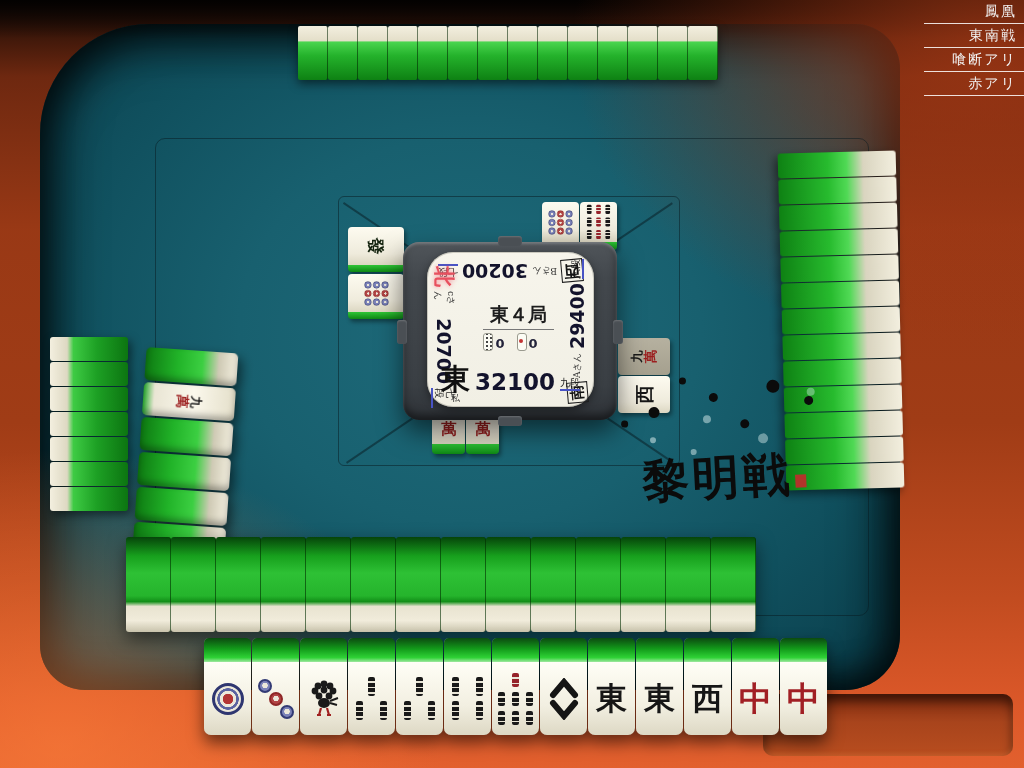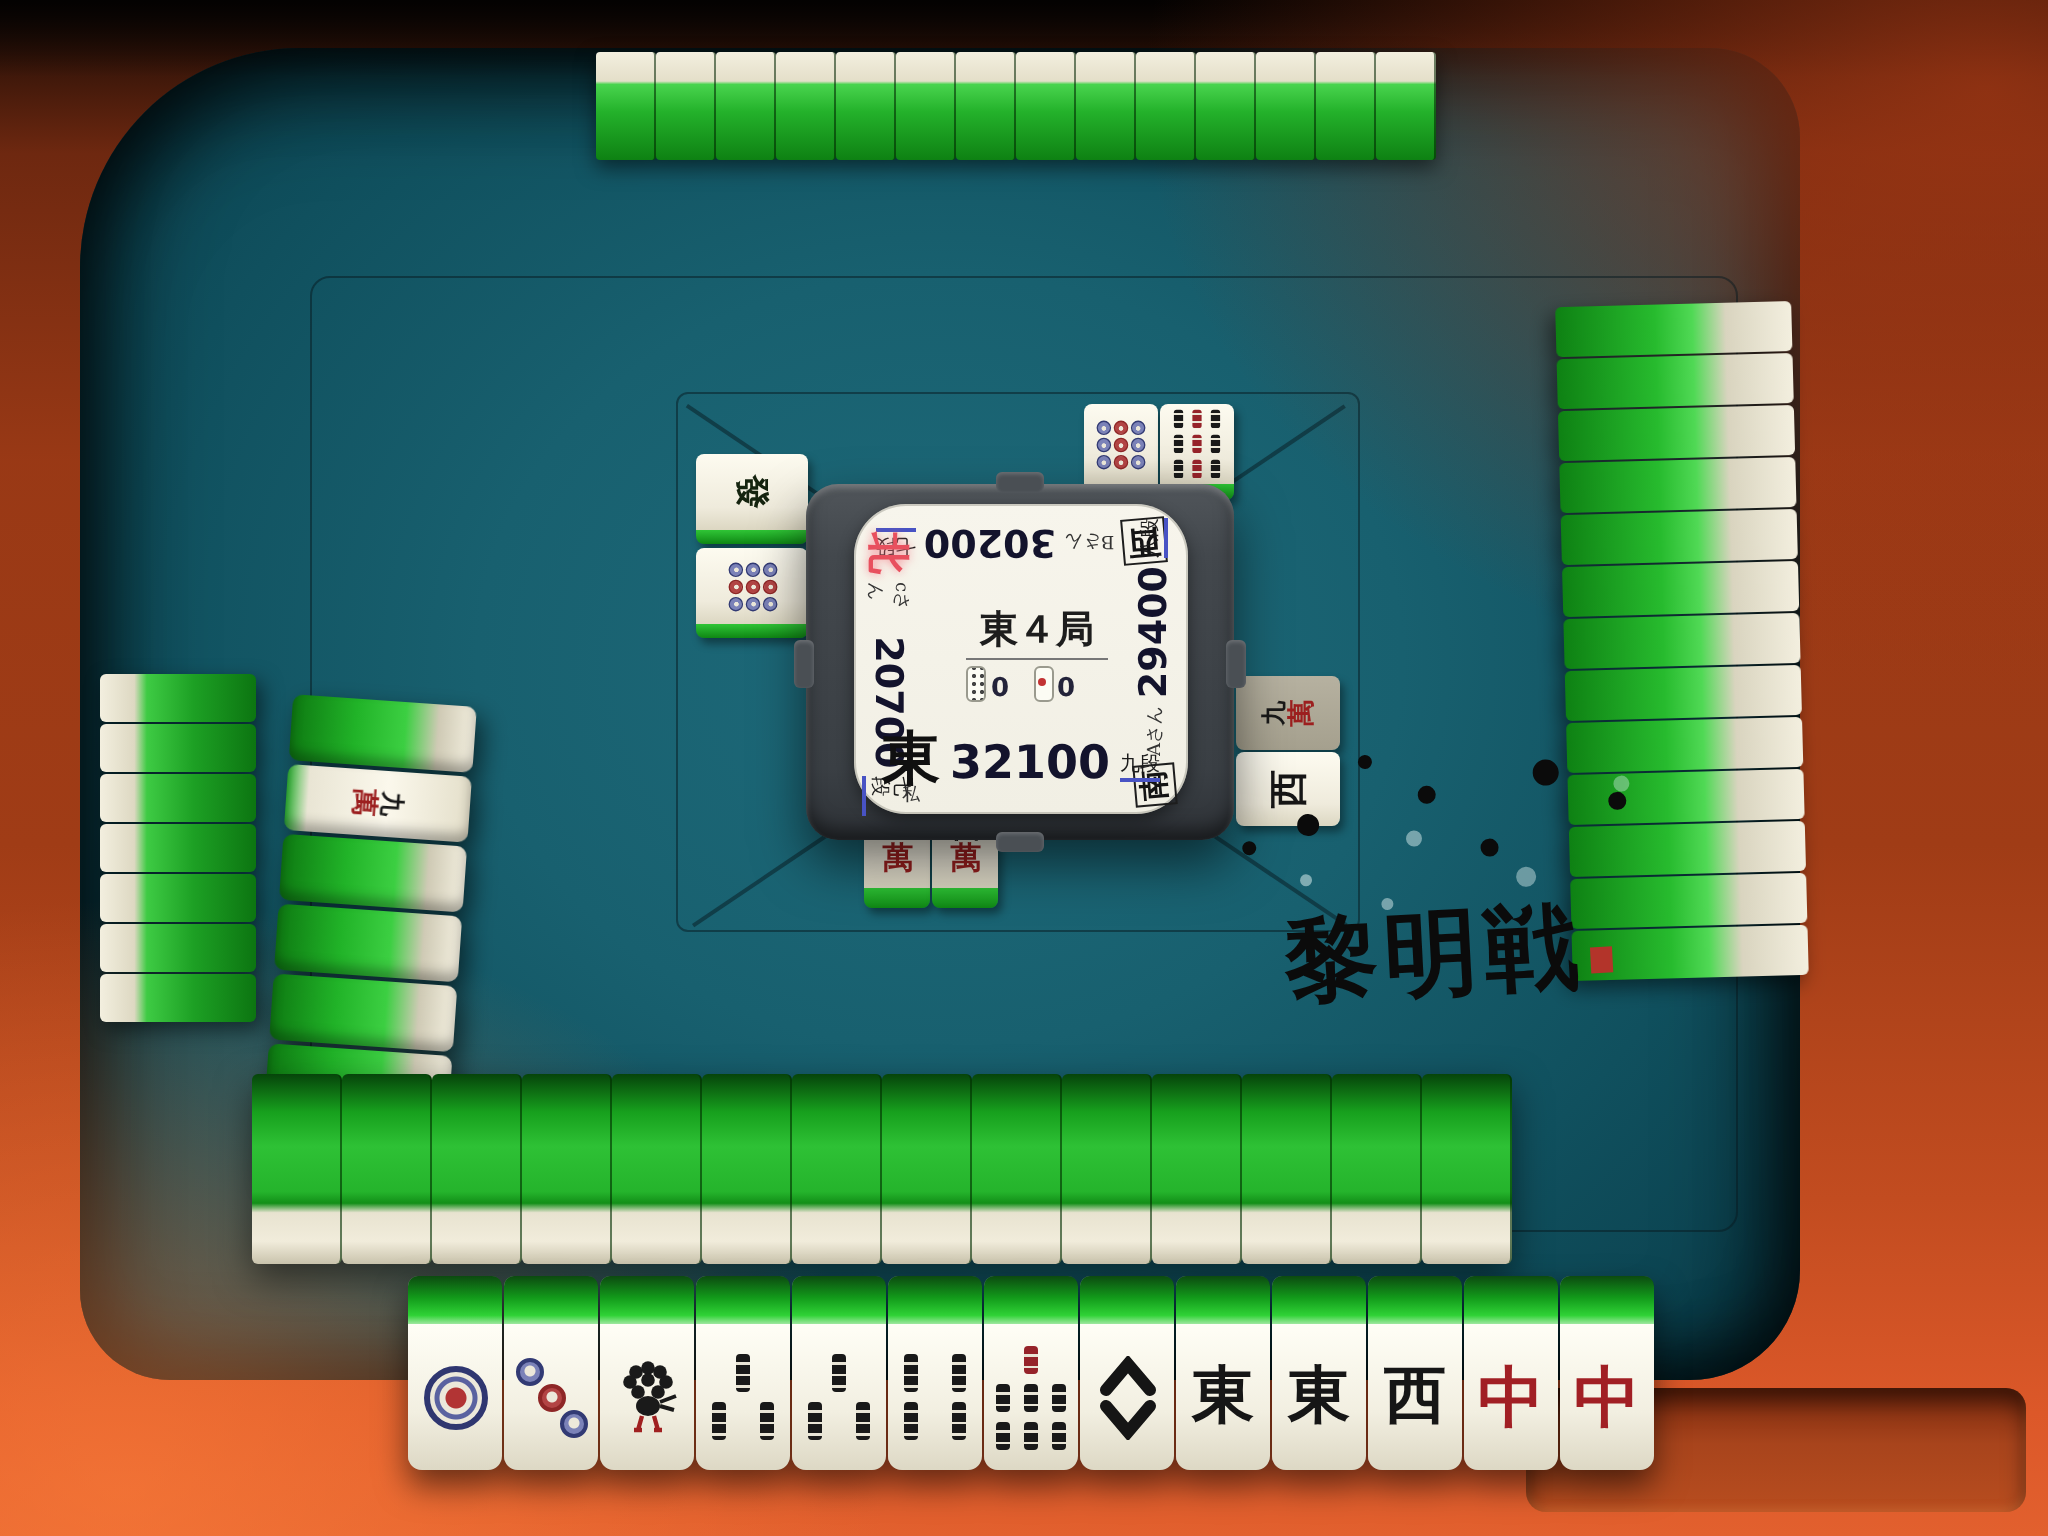--- a/index.html
+++ b/index.html
@@ -144,20 +144,26 @@
 
   <div class="outline" style="left:155px;top:138px;width:712px;height:476px;border-radius:10px;"></div>
   <div class="outline" style="left:338px;top:196px;width:340px;height:268px;border-radius:6px;"></div>
   <div class="diag" style="left:344px;top:202px;width:92px;transform:rotate(34deg);"></div>
   <div class="diag" style="left:598px;top:252px;width:89px;transform:rotate(-34deg);"></div>
   <div class="diag" style="left:346px;top:462px;width:92px;transform:rotate(-34deg);"></div>
   <div class="diag" style="left:600px;top:412px;width:89px;transform:rotate(34deg);"></div>
 
   <div id="tray"></div>
 
+  <div id="ruleset">
+      <div class="rule-item">鳳凰</div>
+      <div class="rule-item">東南戦</div>
+      <div class="rule-item">喰断アリ</div>
+      <div class="rule-item">赤アリ</div>
+    </div>
 
   <div id="wall-top">
       <div class="wtile"></div>
       <div class="wtile"></div>
       <div class="wtile"></div>
       <div class="wtile"></div>
       <div class="wtile"></div>
       <div class="wtile"></div>
       <div class="wtile"></div>
       <div class="wtile"></div>

